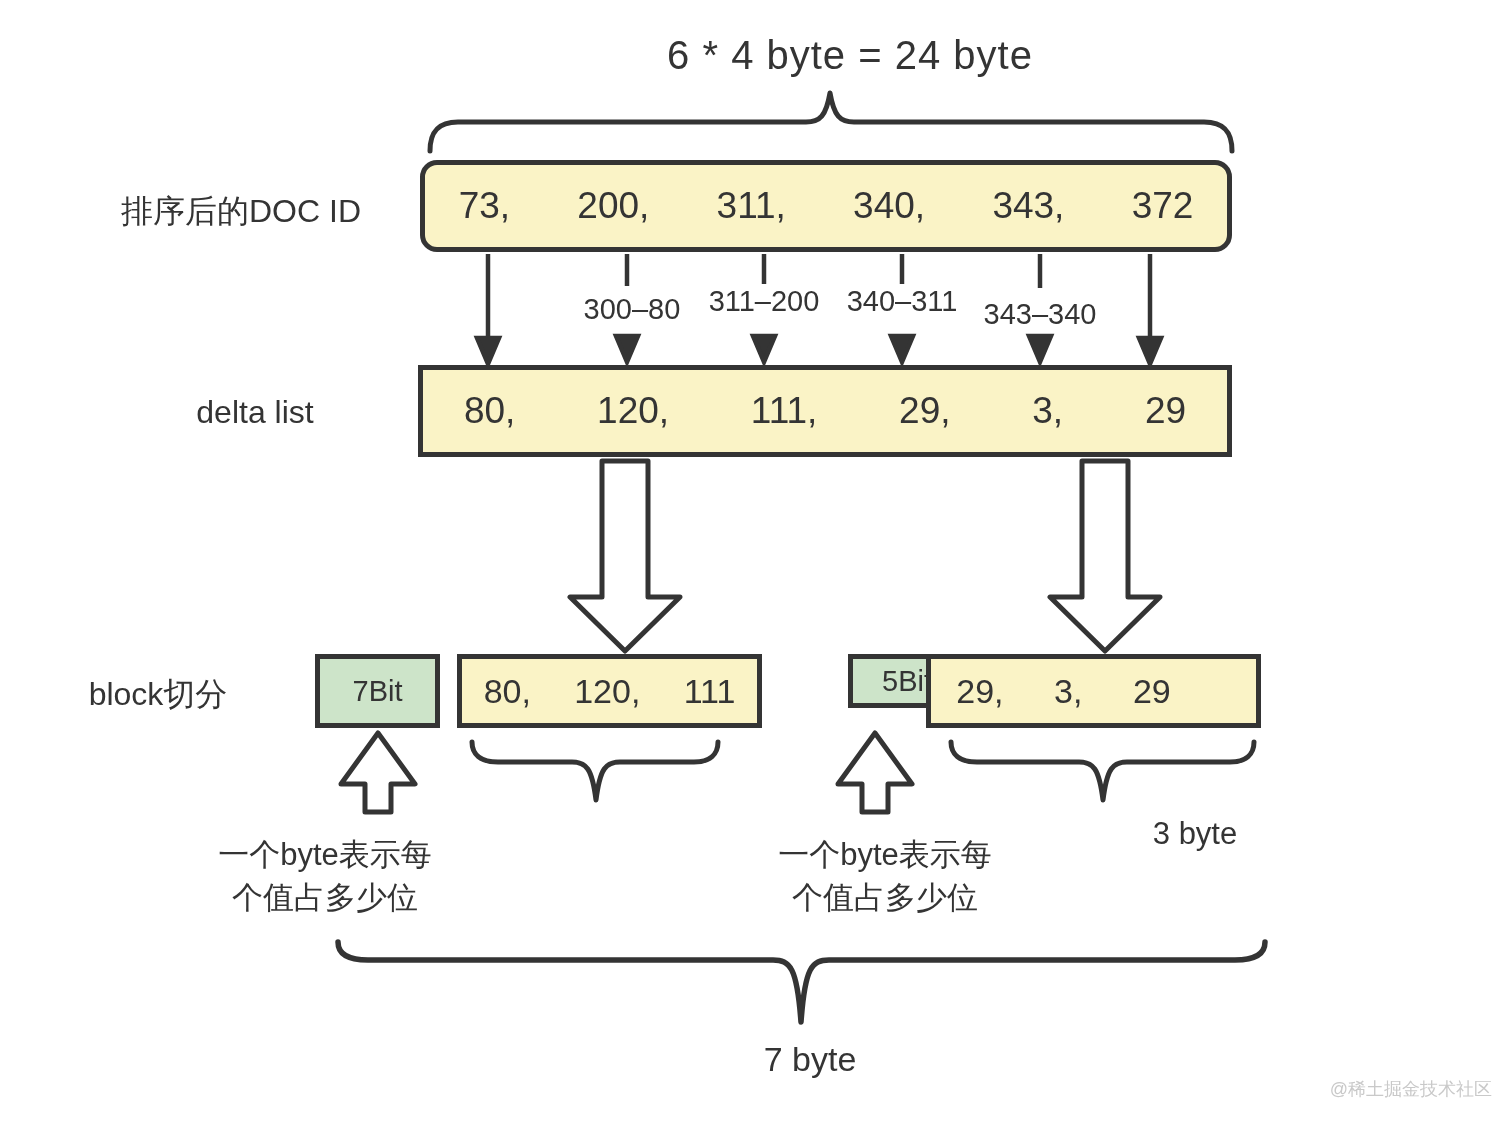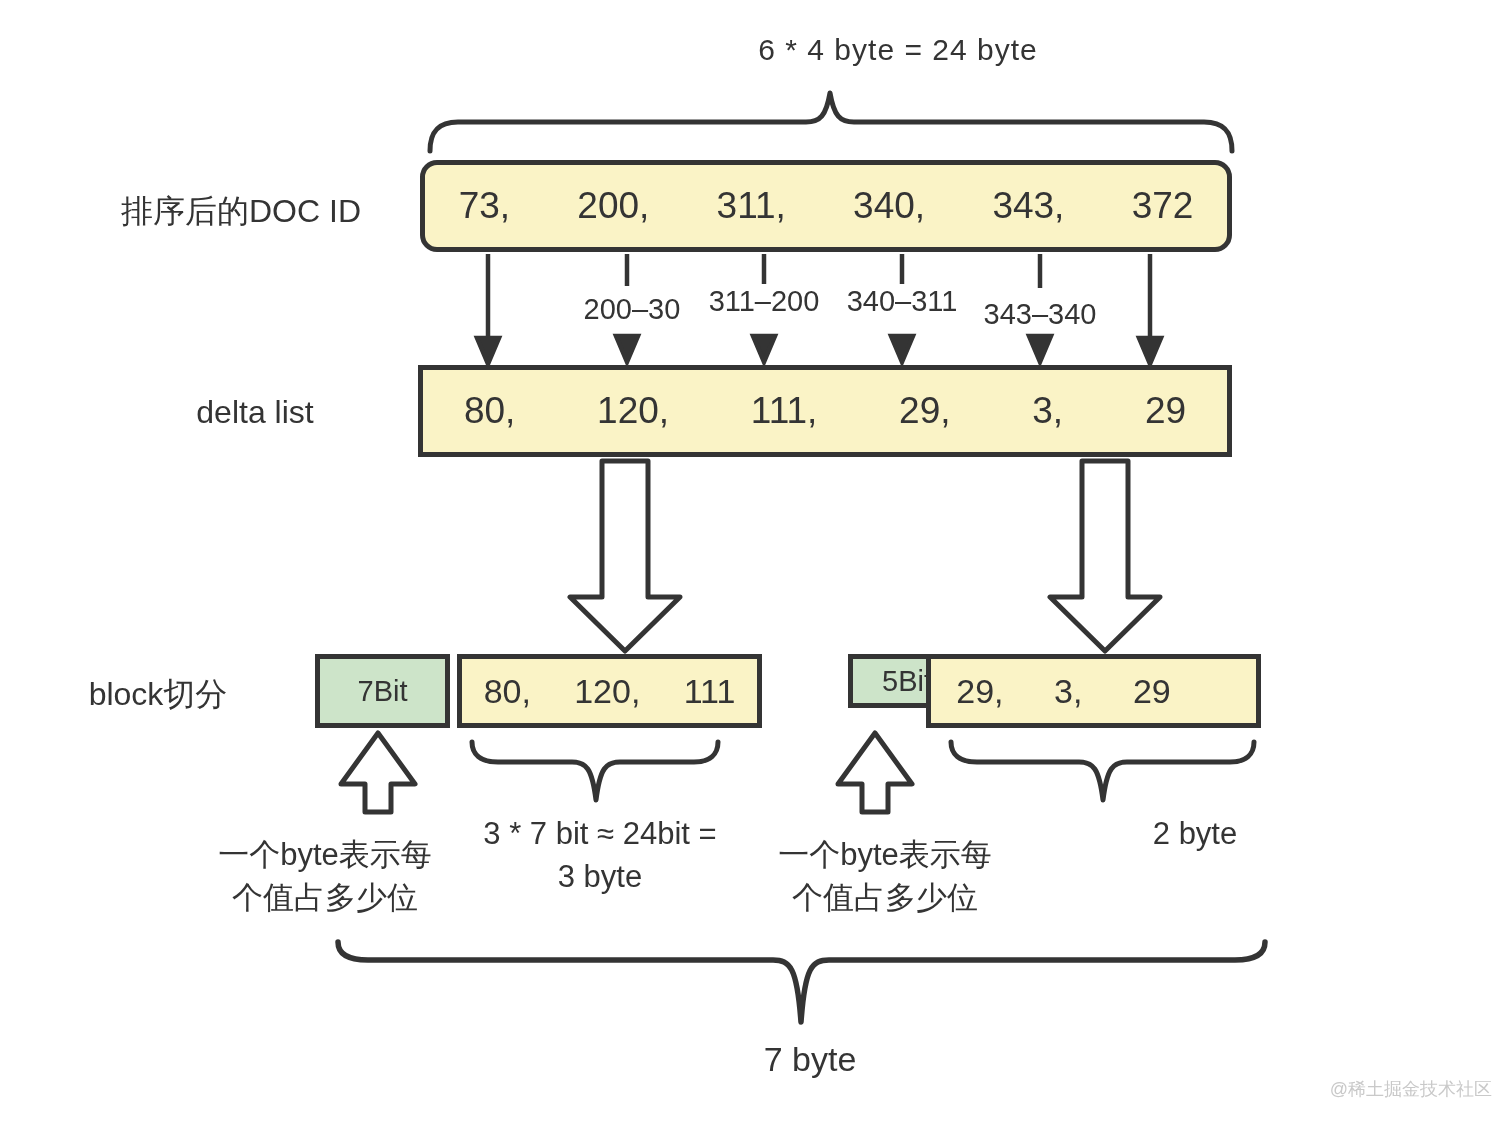--- a/index.html
+++ b/index.html
@@ -8,21 +8,21 @@
     --ink:#343434;
     --watermark:#c9c9c9;
     --bg:#ffffff;
   }
   html,body{margin:0;padding:0;background:var(--bg);}
   body{font-family:"Liberation Sans","DejaVu Sans",sans-serif;color:var(--ink);}
   .canvas{position:relative;width:1512px;height:1127px;background:var(--bg);overflow:hidden;}
   .shapes{position:absolute;left:0;top:0;width:1512px;height:1127px;}
   .abs{position:absolute;}
   .ctr{transform:translateX(-50%);text-align:center;}
-  .title{font-size:30px;letter-spacing:1px;white-space:nowrap;margin-left:48px;}
+  .title{font-size:40px;letter-spacing:1px;white-space:nowrap;}
   .rowlabel{font-size:32px;white-space:nowrap;}
   .databox{box-sizing:border-box;border:5px solid var(--ink);background:var(--yellow);
            display:flex;align-items:center;justify-content:space-around;}
   .databox span{font-size:37px;white-space:nowrap;}
   .greenbox{box-sizing:border-box;border:5px solid var(--ink);background:var(--green);
             display:flex;align-items:center;justify-content:center;}
   .greenbox span{font-size:29px;}
   .blockbox span{font-size:34px;}
   .arrowlabel{font-size:29px;white-space:nowrap;}
   .note{font-size:31px;line-height:43px;white-space:nowrap;}
@@ -82,38 +82,38 @@
   <div class="abs ctr rowlabel" style="left:241px;top:190px;">排序后的DOC ID</div>
   <div class="abs databox" style="left:420px;top:160px;width:812px;height:92px;border-radius:17px;">
     <span>73,</span>
     <span>200,</span>
     <span>311,</span>
     <span>340,</span>
     <span>343,</span>
     <span>372</span>
   </div>
 
-  <div class="abs ctr arrowlabel" style="left:632px;top:293px;">200–30</div>
+  <div class="abs ctr arrowlabel" style="left:632px;top:293px;">300–80</div>
   <div class="abs ctr arrowlabel" style="left:764px;top:285px;">311–200</div>
   <div class="abs ctr arrowlabel" style="left:902px;top:285px;">340–311</div>
   <div class="abs ctr arrowlabel" style="left:1040px;top:298px;">343–340</div>
 
   <div class="abs ctr rowlabel" style="left:255px;top:394px;">delta list</div>
   <div class="abs databox" style="left:418px;top:365px;width:814px;height:92px;">
     <span>80,</span>
     <span>120,</span>
     <span>111,</span>
     <span>29,</span>
     <span>3,</span>
     <span>29</span>
   </div>
 
   <div class="abs ctr rowlabel" style="left:158px;top:673px;">block切分</div>
 
-  <div class="abs greenbox" style="left:315px;top:654px;width:135px;height:74px;">
+  <div class="abs greenbox" style="left:315px;top:654px;width:125px;height:74px;">
     <span>7Bit</span>
   </div>
   <div class="abs databox blockbox" style="left:457px;top:654px;width:305px;height:74px;">
     <span>80,</span>
     <span>120,</span>
     <span>111</span>
   </div>
 
   <div class="abs greenbox" style="left:848px;top:654px;width:118px;height:54px;">
     <span>5Bit</span>
@@ -121,29 +121,25 @@
   <div class="abs databox blockbox" style="left:926px;top:654px;width:335px;height:74px;padding-right:60px;">
     <span>29,</span>
     <span>3,</span>
     <span>29</span>
   </div>
 
   <div class="abs ctr note" style="left:325px;top:833px;">
     <div>一个byte表示每</div>
     <div>个值占多少位</div>
   </div>
-  <div class="abs ctr note" style="left:600px;top:812px;">
-    <div>3 * 7 bit ≈ 24bit =</div>
-    <div>3 byte</div>
-  </div>
   <div class="abs ctr note" style="left:885px;top:833px;">
     <div>一个byte表示每</div>
     <div>个值占多少位</div>
   </div>
   <div class="abs ctr note" style="left:1195px;top:812px;">
-    <div>2 byte</div>
+    <div>3 byte</div>
   </div>
 
   <div class="abs ctr bottomlabel" style="left:810px;top:1040px;">7 byte</div>
 
   <div class="abs watermark" style="right:20px;top:1077px;">@稀土掘金技术社区</div>
 
 </div>
 
 </body></html>

